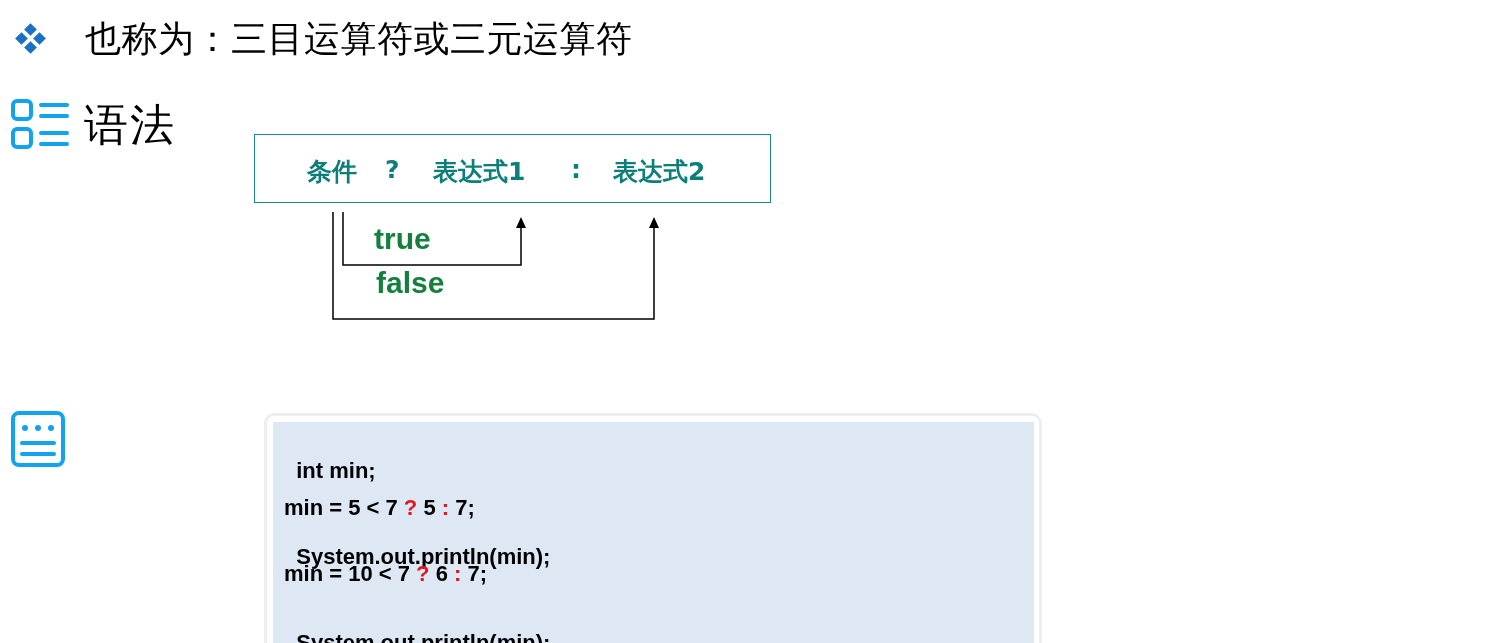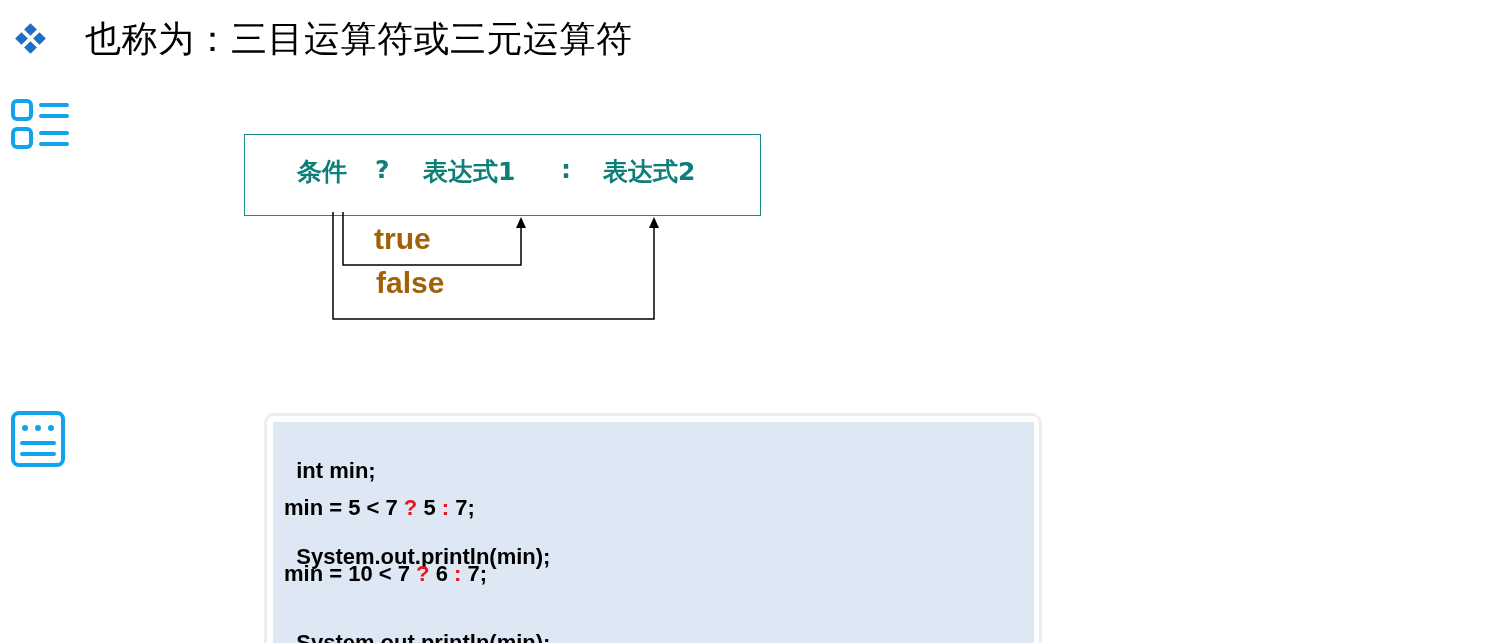--- a/index.html
+++ b/index.html
@@ -5,24 +5,24 @@
   html, body { margin:0; padding:0; background:#ffffff; }
   body { width:1500px; height:643px; position:relative; overflow:hidden;
          font-family:"DejaVu Sans", sans-serif; }
   .abs { position:absolute; }
   .headline { left:14px; top:14px; height:50px; display:flex; align-items:center;
               font-size:36px; color:#000; letter-spacing:0.5px;gap:35px; }
   .diamond-ic { width:34px; height:34px; position:relative; margin-right:2px; }
   .diamond-ic span { position:absolute; width:9px; height:9px; background:#1a6fc6; transform:rotate(45deg); }
   .section-title { font-size:44px; color:#000; display:flex; align-items:center; }
   .section-title .label { margin-left:18px; letter-spacing:2px; }
-  .syntax-box { left:244px; top:134px; width:517px; height:82px; border:1.5px solid #1a8a84;
+  .syntax-box { left:254px; top:134px; width:517px; height:69px; border:1.5px solid #1a8a84;
                 box-sizing:border-box; display:flex; align-items:center;padding-left:30px; }
   .syn-text { font-family:"DejaVu Sans", sans-serif; font-weight:bold; color:#0e7f78; font-size:25px; }
-  .flow-label { font-family:"Liberation Sans", sans-serif; font-weight:bold; color:#a16207; font-size:30px; }
+  .flow-label { font-family:"Liberation Sans", sans-serif; font-weight:bold; color:#15803d; font-size:30px; }
   .code-frame { left:264px; top:413px; width:778px; height:240px; border:3px solid #eeeeee;
                 border-radius:10px; box-sizing:border-box; background:#fff; }
   .code-area { left:273px; top:422px; width:761px; height:230px; background:#dde8f4; }
   .code-line { position:absolute; left:284px; font-family:"Liberation Sans", sans-serif;
                font-weight:bold; font-size:22px; color:#000; white-space:pre; }
   .red { color:#e8141b; }
 </style>
 </head>
 <body>
 
@@ -38,20 +38,21 @@
 
 <div class="abs section-title" style="left:10px; top:95px; height:60px;">
   <svg width="60" height="56" viewBox="0 0 60 56">
     <rect x="3" y="4" width="18" height="18" rx="4" fill="none" stroke="#12a3ee" stroke-width="4"></rect>
     <rect x="3" y="32" width="18" height="18" rx="4" fill="none" stroke="#12a3ee" stroke-width="4"></rect>
     <line x1="31" y1="8" x2="57" y2="8" stroke="#12a3ee" stroke-width="4" stroke-linecap="round"></line>
     <line x1="31" y1="19" x2="57" y2="19" stroke="#12a3ee" stroke-width="4" stroke-linecap="round"></line>
     <line x1="31" y1="36" x2="57" y2="36" stroke="#12a3ee" stroke-width="4" stroke-linecap="round"></line>
     <line x1="31" y1="47" x2="57" y2="47" stroke="#12a3ee" stroke-width="4" stroke-linecap="round"></line>
   </svg>
+  <span class="label" style="margin-left:14px;">语法</span>
 </div>
 
 <div class="abs syntax-box">
   <span class="abs syn-text" style="left:52px; top:20px;">条件</span>
   <span class="abs syn-text" style="left:130px; top:20px;">?</span>
   <span class="abs syn-text" style="left:178px; top:20px;text-align:right;">表达式1</span>
   <span class="abs syn-text" style="left:316px; top:20px;">:</span>
   <span class="abs syn-text" style="left:358px; top:20px;">表达式2</span>
 </div>
 

